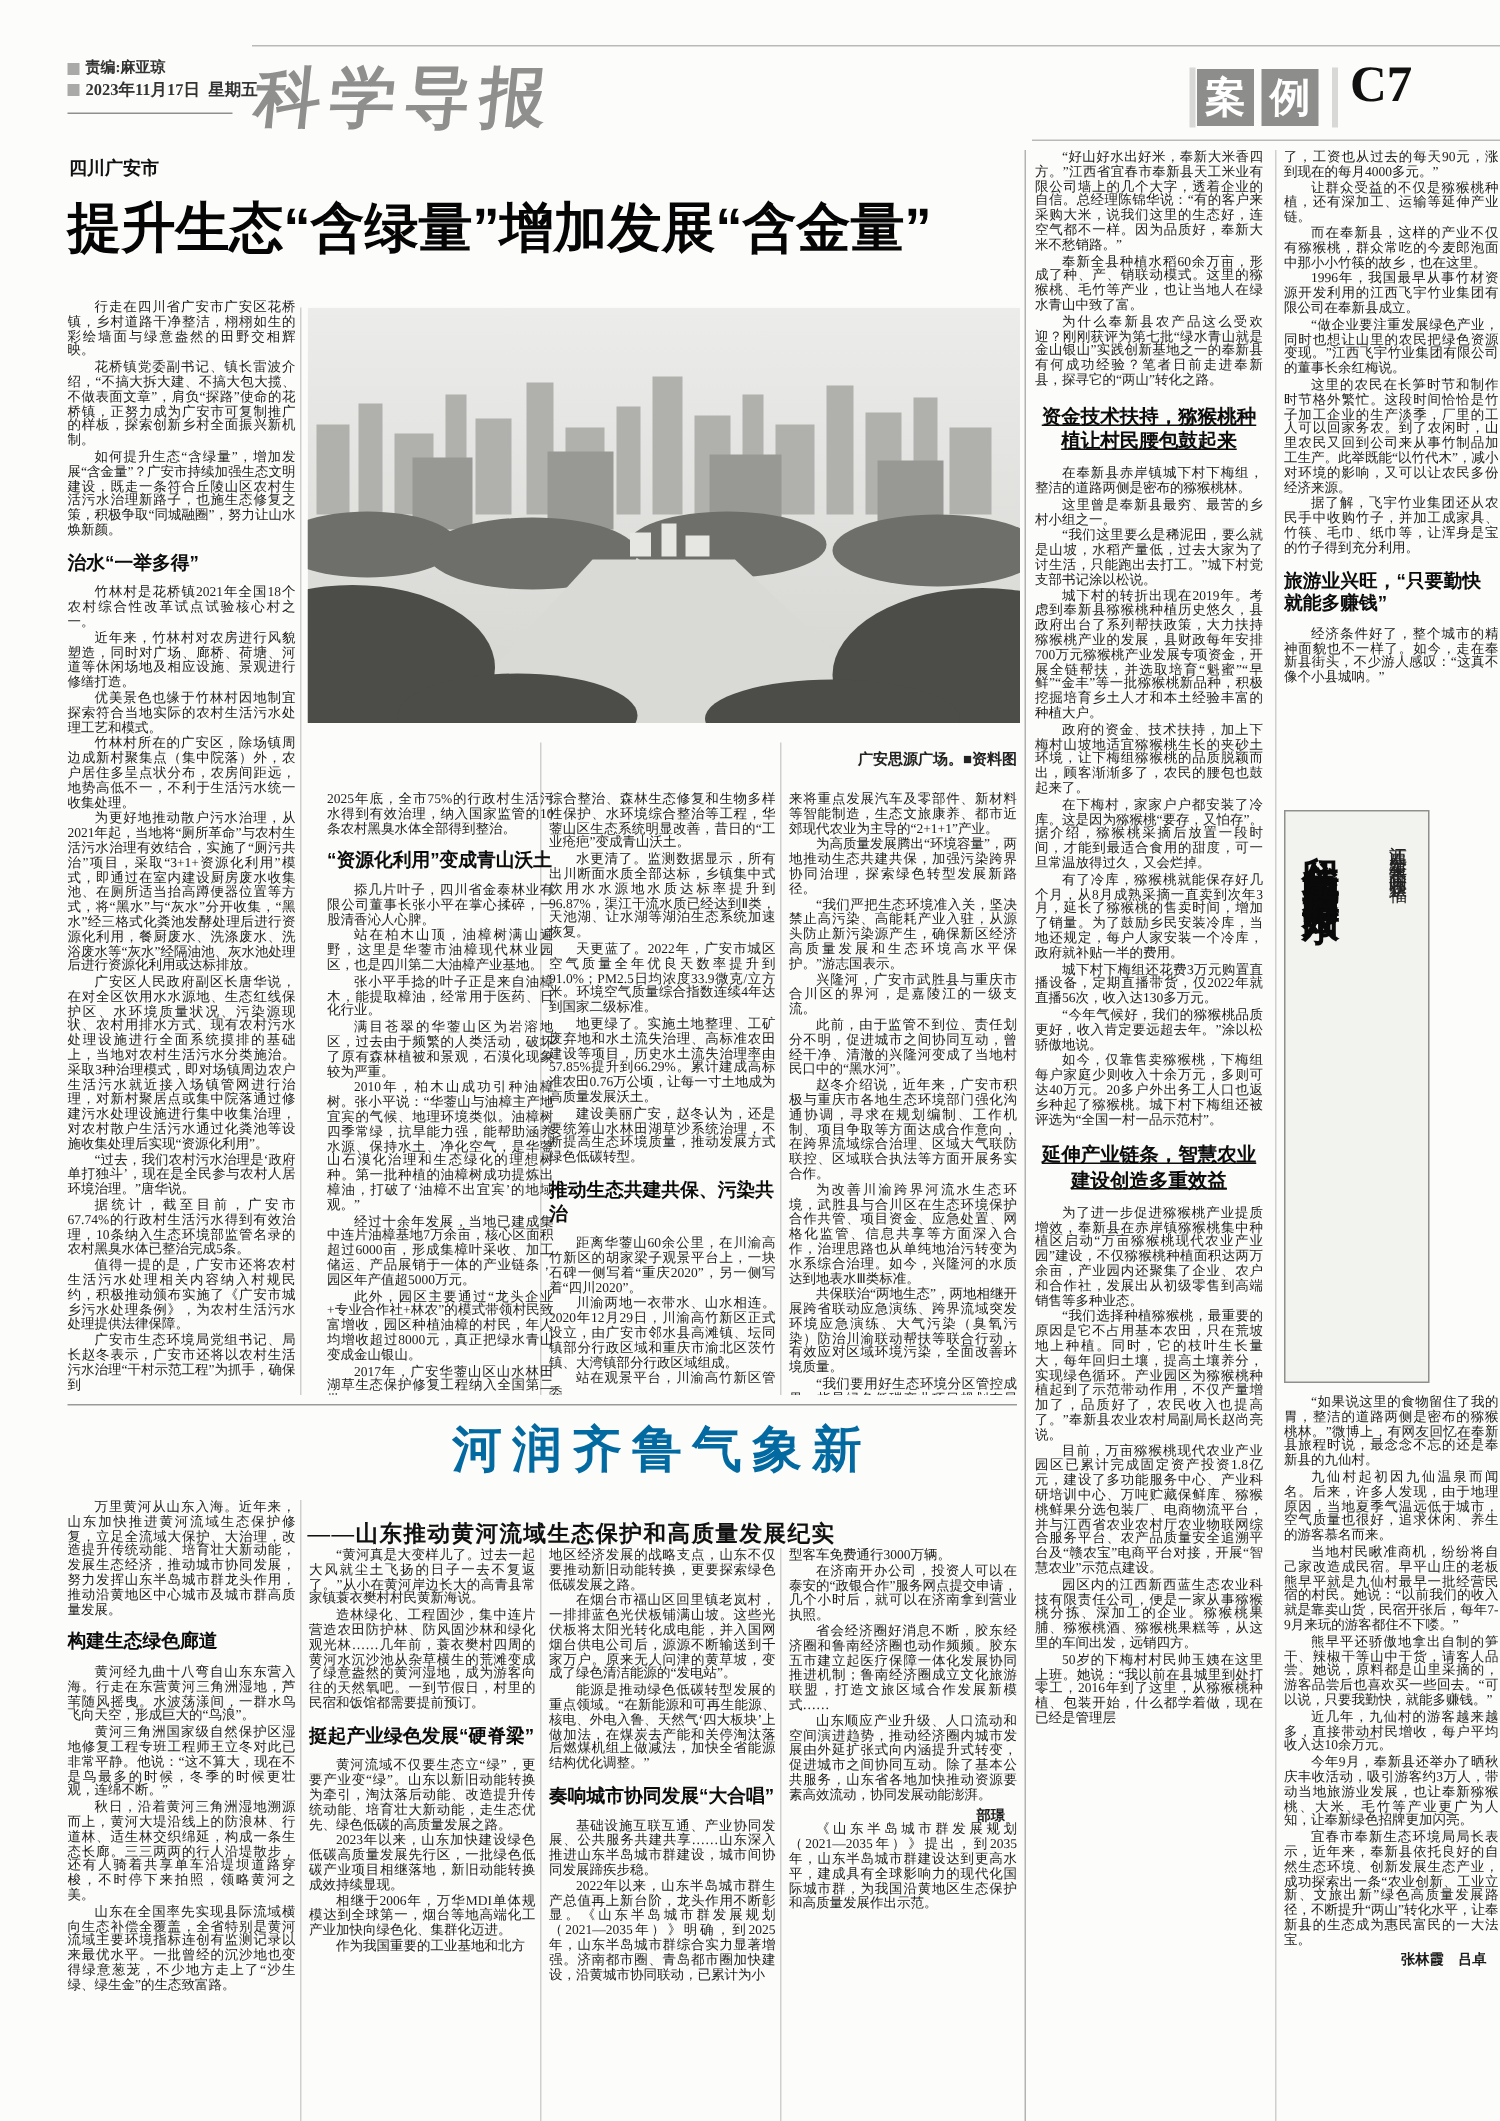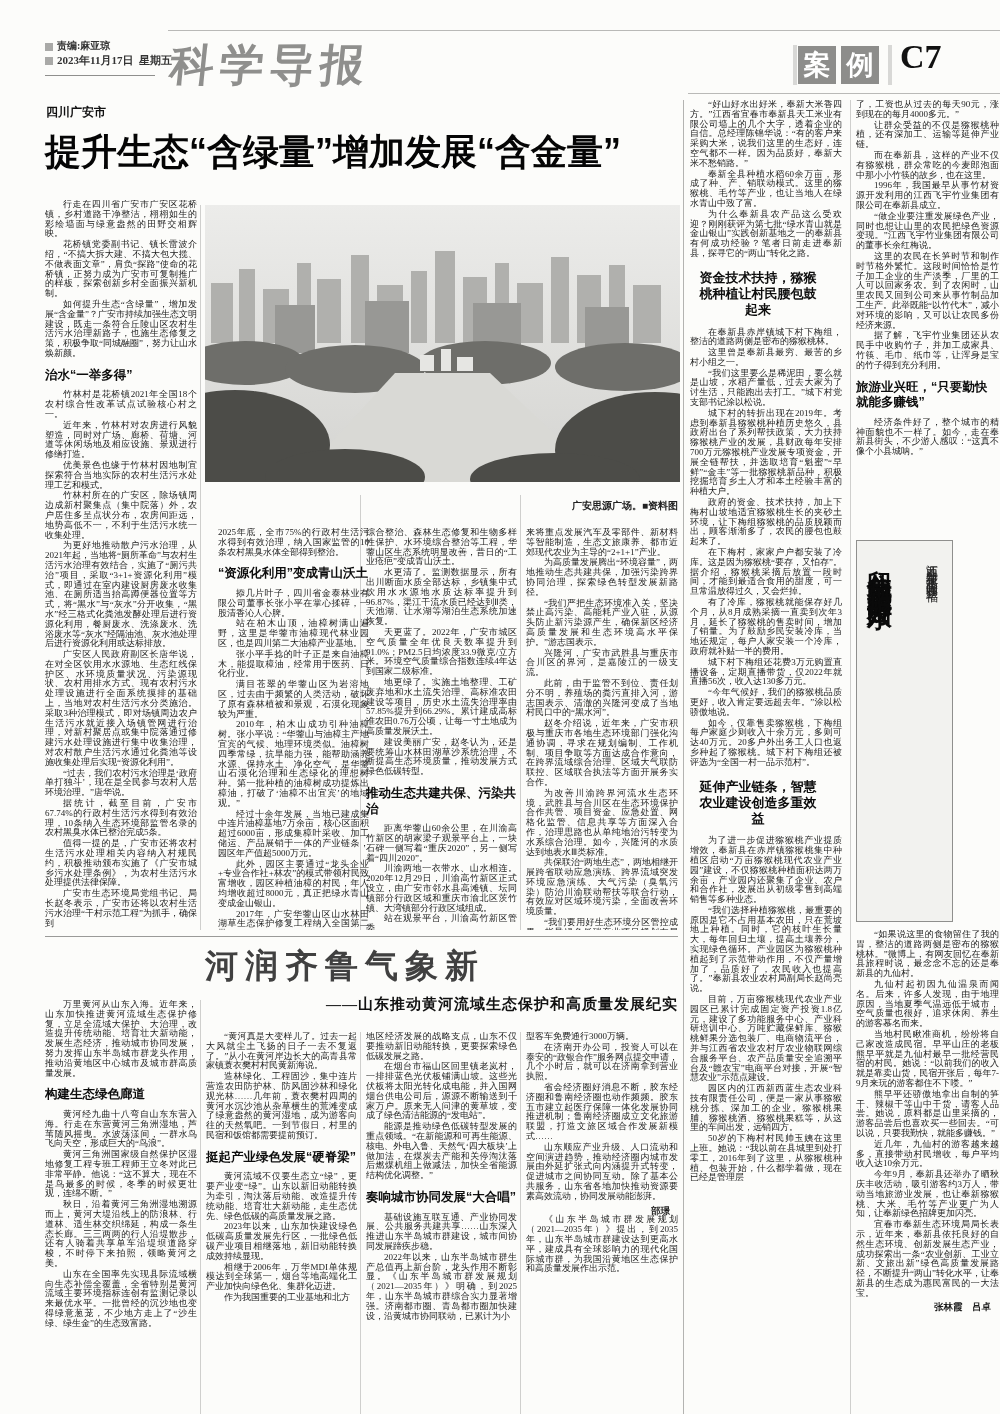--- a/index.html
+++ b/index.html
@@ -16,31 +16,31 @@
                text-align:center;margin-right:5px;}
   .pageno{font-family:"Liberation Serif",serif;font-weight:bold;font-size:34px;color:#111;}
   .hrule{position:absolute;background:#b9b9b7;height:1px;}
   .vrule{position:absolute;background:#cfcfcd;width:1px;}
   
   .col{position:absolute;overflow:hidden;font-size:9px;line-height:9.8px;text-align:justify;color:#1c1c1c;}
   .para{text-indent:2em;margin:0 0 1px 0;}
   .para.cont{text-indent:0;}
   .colhead{font-family:"Liberation Sans",sans-serif;font-weight:bold;font-size:12.5px;line-height:1.25;
            color:#0c0c0c;margin:9px 0 7px 0;text-indent:0;text-align:left;}
-  .colhead.center{text-align:center;font-size:13px;margin:11px 20px 9px 4px;}
+  .colhead.center{text-align:center;font-size:13px;margin:11px 4px 9px 4px;text-decoration:underline;}
   .byline{font-family:"Liberation Sans",sans-serif;font-weight:bold;text-align:right;
           padding-right:8px;margin-top:4px;font-size:9.5px;}
   
   .kicker{font-family:"Liberation Sans",sans-serif;font-weight:bold;font-size:12px;color:#111;}
   .headline1{font-family:"Liberation Sans",sans-serif;font-weight:900;font-size:36px;color:#050505;
              letter-spacing:0px;white-space:nowrap;}
-  .headline2{font-family:"Liberation Serif",serif;font-weight:900;font-size:33px;color:#404040;
-             letter-spacing:7px;text-align:left;}
+  .headline2{font-family:"Liberation Serif",serif;font-weight:900;font-size:33px;color:#0369a1;
+             letter-spacing:7px;text-align:center;}
   .subtitle2{font-family:"Liberation Serif",serif;font-weight:bold;font-size:15px;color:#111;
-             text-align:right;margin-top:6px;letter-spacing:1px;}
+             text-align:left;margin-top:24px;letter-spacing:1px;}
   .caption{font-size:10px;font-weight:bold;text-align:right;color:#222;margin-top:12px;}
   
   .vbox{position:absolute;left:856px;top:540px;width:97px;height:382px;background:#f2f2ef;
         border:1px solid #8f8f8d;box-sizing:border-box;}
   .vtitle{position:absolute;left:6px;top:10px;height:360px;writing-mode:vertical-rl;
           font-family:"Liberation Serif",serif;font-weight:900;font-size:25px;letter-spacing:3px;color:#0a0a0a;}
   .vkicker{position:absolute;right:12px;top:14px;height:340px;writing-mode:vertical-rl;
            font-size:12px;letter-spacing:2px;color:#222;}
   .photo{position:absolute;left:205px;top:205px;width:475px;height:277px;overflow:hidden;}
 </style>
@@ -172,21 +172,21 @@
       <div class="colhead">推动生态共建共保、污染共治</div>
       <div class="para">距离华蓥山60余公里，在川渝高竹新区的胡家梁子观景平台上，一块石碑一侧写着“重庆2020”，另一侧写着“四川2020”。</div>
       <div class="para">川渝两地一衣带水、山水相连。2020年12月29日，川渝高竹新区正式设立，由广安市邻水县高滩镇、坛同镇部分行政区域和重庆市渝北区茨竹镇、大湾镇部分行政区域组成。</div>
       <div class="para">站在观景平台，川渝高竹新区管委</div>
     </div>
   <div class="col" style="left:526px;top:528px;width:152px;height:402px;">
       <div class="para cont">来将重点发展汽车及零部件、新材料等智能制造，生态文旅康养、都市近郊现代农业为主导的“2+1+1”产业。</div>
       <div class="para">为高质量发展腾出“环境容量”，两地推动生态共建共保，加强污染跨界协同治理，探索绿色转型发展新路径。</div>
       <div class="para">“我们严把生态环境准入关，坚决禁止高污染、高能耗产业入驻，从源头防止新污染源产生，确保新区经济高质量发展和生态环境高水平保护。”游志国表示。</div>
       <div class="para">兴隆河，广安市武胜县与重庆市合川区的界河，是嘉陵江的一级支流。</div>
-      <div class="para">此前，由于监管不到位、责任划分不明，养殖场的粪污直排入河，游志国表示、清澈的兴隆河变成了当地村民口中的“黑水河”。</div>
+      <div class="para">此前，由于监管不到位、责任划分不明，促进城市之间协同互动，曾经干净、清澈的兴隆河变成了当地村民口中的“黑水河”。</div>
       <div class="para">赵冬介绍说，近年来，广安市积极与重庆市各地生态环境部门强化沟通协调，寻求在规划编制、工作机制、项目争取等方面达成合作意向，在跨界流域综合治理、区域大气联防联控、区域联合执法等方面开展务实合作。</div>
       <div class="para">为改善川渝跨界河流水生态环境，武胜县与合川区在生态环境保护合作共管、项目资金、应急处置、网格化监管、信息共享等方面深入合作，治理思路也从单纯地治污转变为水系综合治理。如今，兴隆河的水质达到地表水Ⅲ类标准。</div>
       <div class="para">共保联治“两地生态”，两地相继开展跨省联动应急演练、跨界流域突发环境应急演练、大气污染（臭氧污染）防治川渝联动帮扶等联合行动，有效应对区域环境污染，全面改善环境质量。</div>
       <div class="para">“我们要用好生态环境分区管控成果，指导绿色低碳产业项目规划布局和建设实施。强化渝广地区生态环境共保、污染共治，携手打造高水平区域生态屏障。”赵冬说。</div>
     </div>
 
   <div class="abs" style="left:205px;top:944px;width:473px;">
     <div class="headline2">河润齐鲁气象新</div>
     <div class="subtitle2">——山东推动黄河流域生态保护和高质量发展纪实</div>
   </div>

